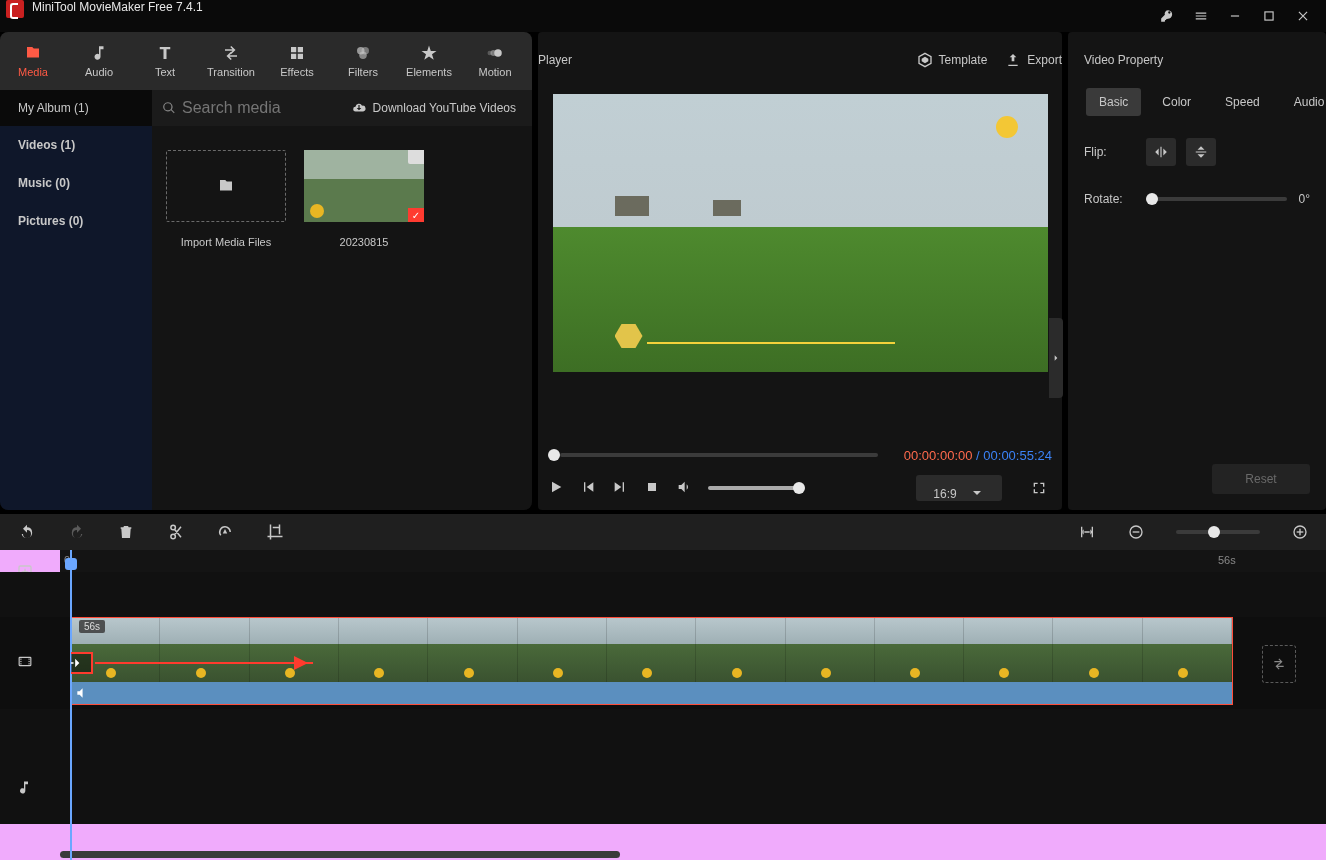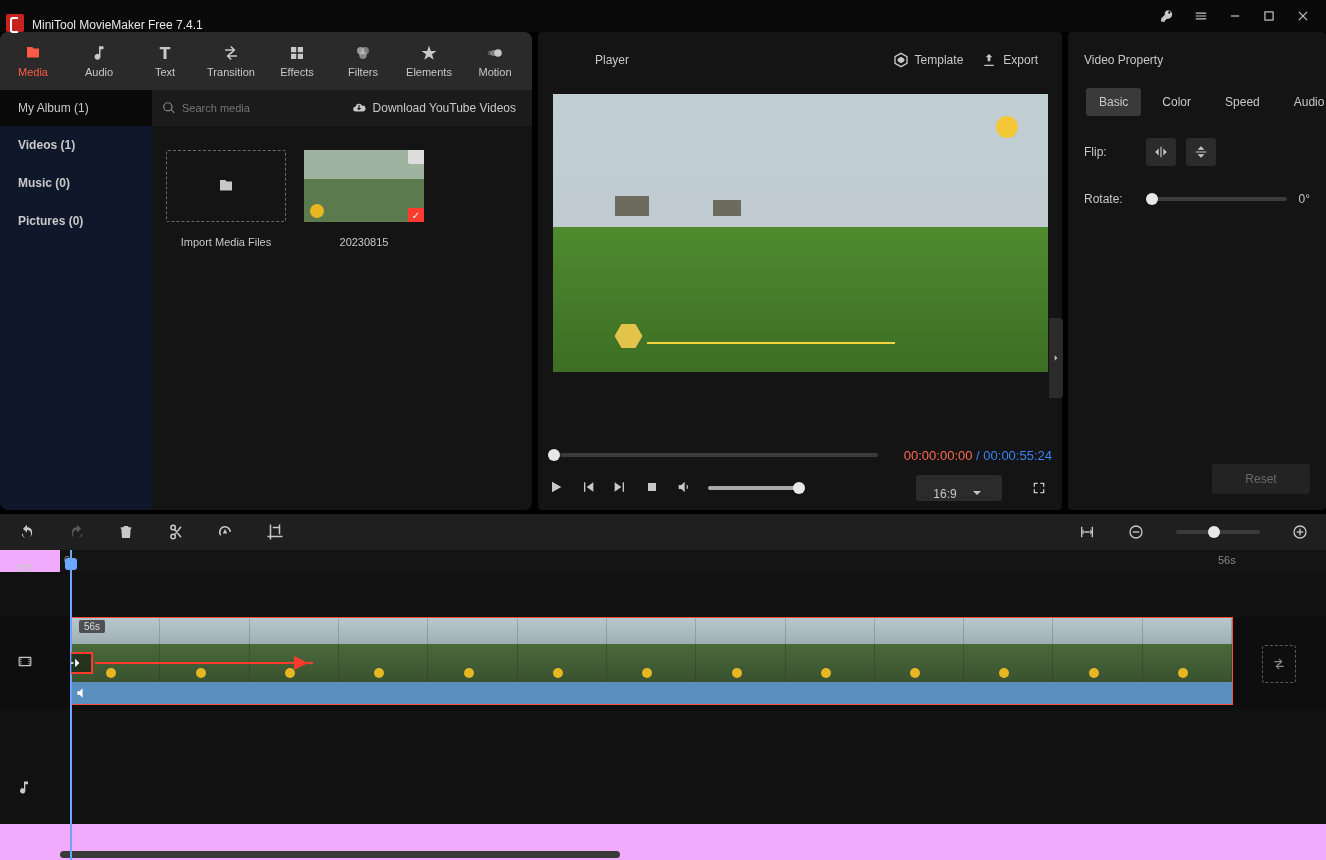--- a/index.html
+++ b/index.html
@@ -1,50 +1,50 @@
 <!DOCTYPE html>
 <html><head>
 <meta charset="utf-8">
 <style>
 * { margin: 0; padding: 0; box-sizing: border-box; font-family: -apple-system, Segoe UI, sans-serif; user-select: none; }
 body { background: #000; color: #c8c8c8; font-size: 12px; width: 1326px; height: 860px; overflow: hidden; }
-.titlebar { height: 32px; background: #0a0a0a; display: flex; align-items: flex-end; padding: 0 6px; }
+.titlebar { height: 32px; background: #0a0a0a; display: flex; align-items: flex-start; padding: 0 6px; }
 .titlebar .logo { width: 18px; height: 18px; background: #c92020; border-radius: 2px; margin-right: 8px; position: relative; }
 .titlebar .logo::after { content: ''; position: absolute; left: 4px; top: 3px; width: 6px; height: 12px; border: 2px solid #fff; border-right: none; border-radius: 3px 0 0 3px; }
 .titlebar .title { color: #e8e8e8; font-size: 12px; flex: 1; }
 .titlebar .winbtn { width: 34px; height: 32px; display: flex; align-items: center; justify-content: center; color: #c8c8c8; }
 .titlebar .winbtn svg { width: 14px; height: 14px; }
 .key-icon { color: #ffd54f; }
 
 .upper { display: flex; height: 478px; gap: 6px; padding: 0 0 0 0; }
 .panel-media { width: 532px; background: #0a0a0a; display: flex; flex-direction: column; border-radius: 8px; overflow: hidden; }
 .toolbar-main { height: 58px; background: #2a2a2a; display: flex; }
 .toolbtn { width: 66px; display: flex; flex-direction: column; align-items: center; justify-content: center; gap: 4px; color: #c8c8c8; font-size: 11px; }
 .toolbtn.active { color: #ff5a45; }
 .toolbtn svg { width: 20px; height: 18px; }
 .media-sub { display: flex; height: 36px; background: #1b1b1b; align-items: center; }
 .album-label { width: 152px; background: #0a0a0a; height: 36px; display: flex; align-items: center; padding-left: 18px; color: #c8c8c8; }
 .search-wrap { flex: 1; display: flex; align-items: center; padding-left: 10px; }
 .search-wrap svg { width: 14px; height: 14px; margin-right: 6px; opacity: .6; }
-.search-input { background: transparent; border: none; color: #c8c8c8; font-size: 11px; outline: none; width: 120px; }
+.search-input { background: transparent; border: none; color: #c8c8c8; font-size: 16px; outline: none; width: 120px; }
 .download-yt { display: flex; align-items: center; padding-right: 16px; gap: 6px; }
 .media-body { flex: 1; display: flex; }
 .media-side { width: 152px; background: #0f172a; font-weight: bold; }
 .side-item { height: 38px; display: flex; align-items: center; padding-left: 18px; color: #c8c8c8; }
 .media-grid { flex: 1; background: #141414; padding: 24px 14px; display: flex; gap: 18px; align-items: flex-start; }
 .media-card { width: 120px; text-align: center; }
 .import-box { width: 120px; height: 72px; border: 1px dashed #6a6a6a; border-radius: 2px; display: flex; align-items: center; justify-content: center; margin-bottom: 14px; }
 .thumb { width: 120px; height: 72px; background: linear-gradient(#9fb3a0 40%, #5b7a4d 40%); position: relative; margin-bottom: 14px; }
 .thumb .cam-badge { position: absolute; top: 0; right: 0; width: 16px; height: 14px; background: #ddd; border-radius: 0 0 0 2px; }
 .thumb .check-badge { position: absolute; bottom: 0; right: 0; width: 16px; height: 14px; background: #ff3b30; display:flex; align-items:center; justify-content:center; color:#fff; font-size:10px;}
 .thumb .sun-badge { position: absolute; bottom: 4px; left: 6px; width: 14px; height: 14px; background: #e8b623; border-radius: 50%; }
 .card-label { color: #c8c8c8; font-size: 11px; }
 
 .panel-player { flex: 1; background: #141414; border-radius: 4px; display: flex; flex-direction: column; min-width: 0; }
-.player-header { height: 56px; display: flex; align-items: center; padding: 0 24px; color: #c8c8c8; margin-left: 33px; }
+.player-header { height: 56px; display: flex; align-items: center; padding: 0 0; color: #c8c8c8; }
 .player-header .spacer { flex: 1; }
 .hdr-btn { display: flex; align-items: center; gap: 6px; margin-left: 18px; }
 .preview-wrap { flex: 1; display: flex; align-items: flex-start; justify-content: center; padding: 0 8px; position: relative; }
 .preview { width: 495px; height: 278px; background: linear-gradient(#c1cfd4 0%, #bfcbd0 48%, #4e8a2e 48%, #3d6e24 100%); position: relative; margin-top: 6px; }
 .preview .house { position: absolute; bottom: 56%; width: 34px; height: 20px; background: #6b6b5e; }
 .preview .h1 { left: 62px; }
 .preview .h2 { left: 160px; width: 28px; height: 16px; }
 .preview .sun { position: absolute; top: 14px; right: 22px; width: 38px; height: 38px; }
 .preview .sun::before { content: ''; position: absolute; inset: 8px; background: #f3c735; border-radius: 50%; }
 .preview .hex { position: absolute; bottom: 24px; left: 62px; width: 28px; height: 24px; background: #e2c44a; clip-path: polygon(25% 0,75% 0,100% 50%,75% 100%,25% 100%,0 50%); }

